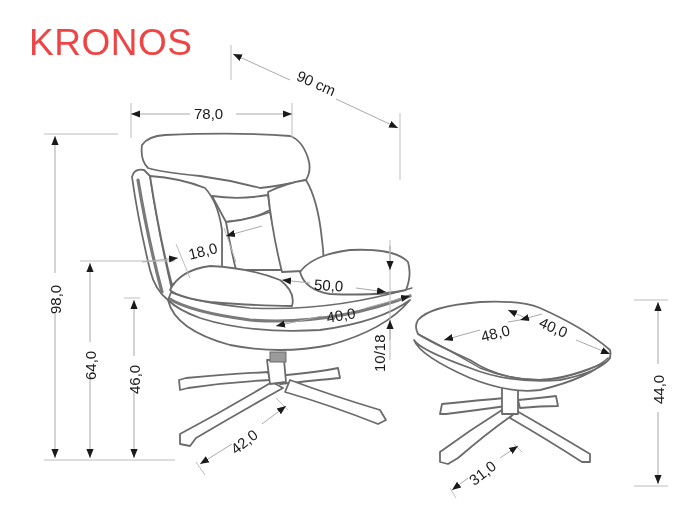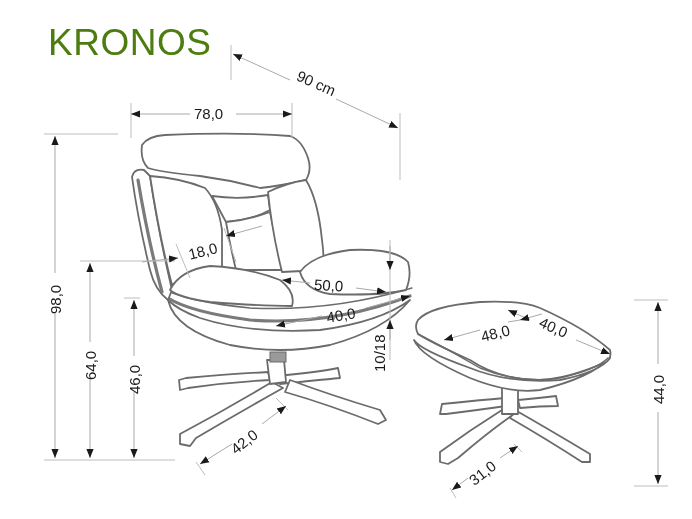--- a/index.html
+++ b/index.html
@@ -1,18 +1,18 @@
 <!DOCTYPE html>
 <html><head>
 <meta charset="utf-8">
 <style>
   html, body { margin: 0; padding: 0; background: #ffffff; }
   body { width: 692px; height: 519px; overflow: hidden; position: relative; font-family: "Liberation Sans", sans-serif; }
   #stage { position: absolute; left: 0; top: 0; width: 692px; height: 519px; }
-  .title { position: absolute; left: 29px; top: 22px; font-size: 37px; color: #4d7c0f; letter-spacing: 0.5px; font-family: "Liberation Sans", sans-serif; margin-left: 19px; }
+  .title { position: absolute; left: 29px; top: 22px; font-size: 37px; color: #ef4444; letter-spacing: 0.5px; font-family: "Liberation Sans", sans-serif; }
   svg text { font-family: "Liberation Sans", sans-serif; fill: #1a1a1a; }
   .outline { fill: #ffffff; stroke: #6b6b6b; stroke-width: 1.8; stroke-linejoin: round; stroke-linecap: round; }
   .outline-thin { fill: none; stroke: #6b6b6b; stroke-width: 1.4; stroke-linejoin: round; stroke-linecap: round; }
   .outline-thick { fill: none; stroke: #7a7a7a; stroke-width: 3.2; stroke-linecap: round; }
   .dim { stroke: #a9a9a9; stroke-width: 1; fill: none; }
   .ext { stroke: #bdbdbd; stroke-width: 1; fill: none; }
   .arrow { fill: #1a1a1a; }
   .dimtext { font-size: 15px; }
 </style>
 </head>

